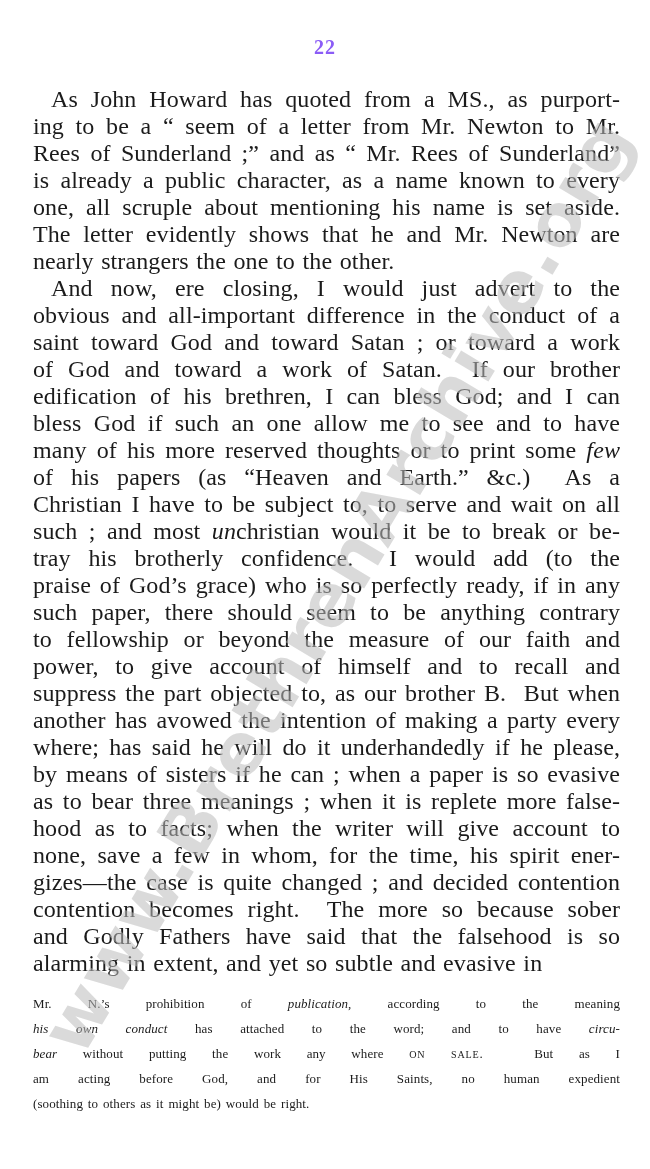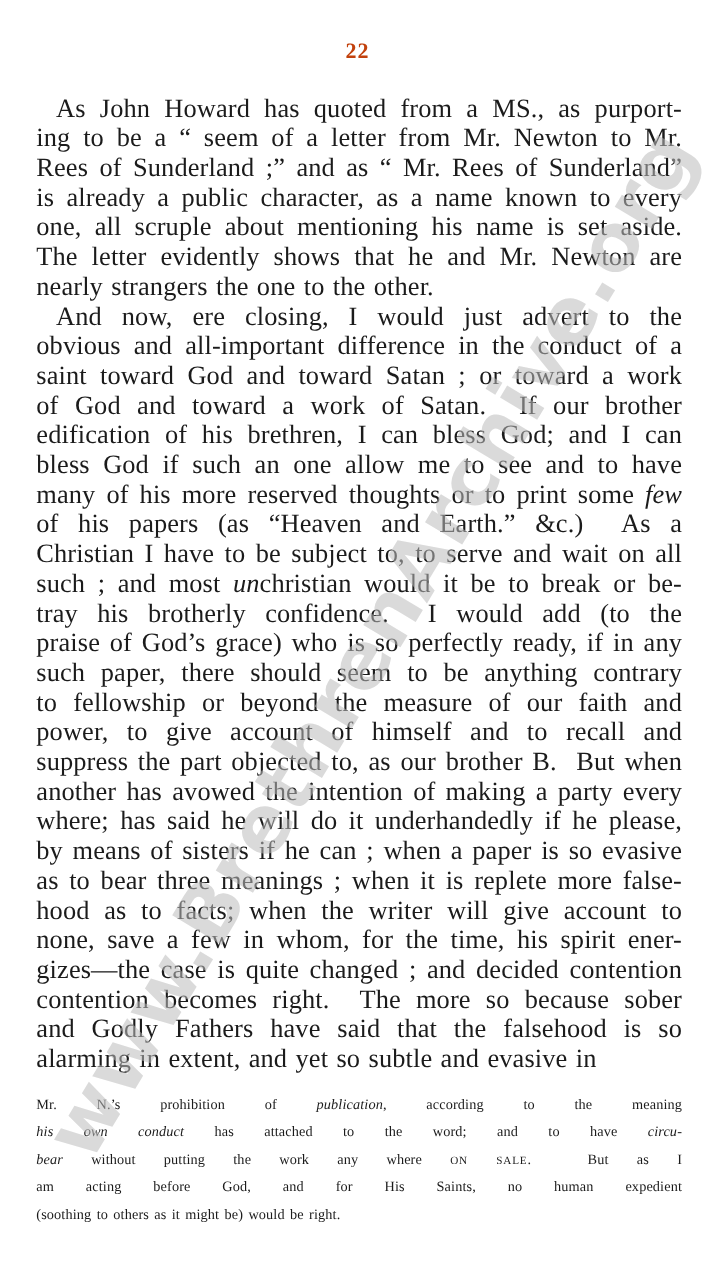--- a/index.html
+++ b/index.html
@@ -18,21 +18,21 @@
   }
   .page-number {
     position: absolute;
     top: 36px;
     left: 0;
     right: 0;
     text-align: center;
     font-size: 20px;
     font-weight: bold;
     letter-spacing: 1px;
-    color: #c2410c;
+    color: #8b5cf6;
   }
   .content {
     position: absolute;
     top: 86px;
     left: 33px;
     width: 587px;
   }
   .line {
     font-size: 24px;
     line-height: 27px;

